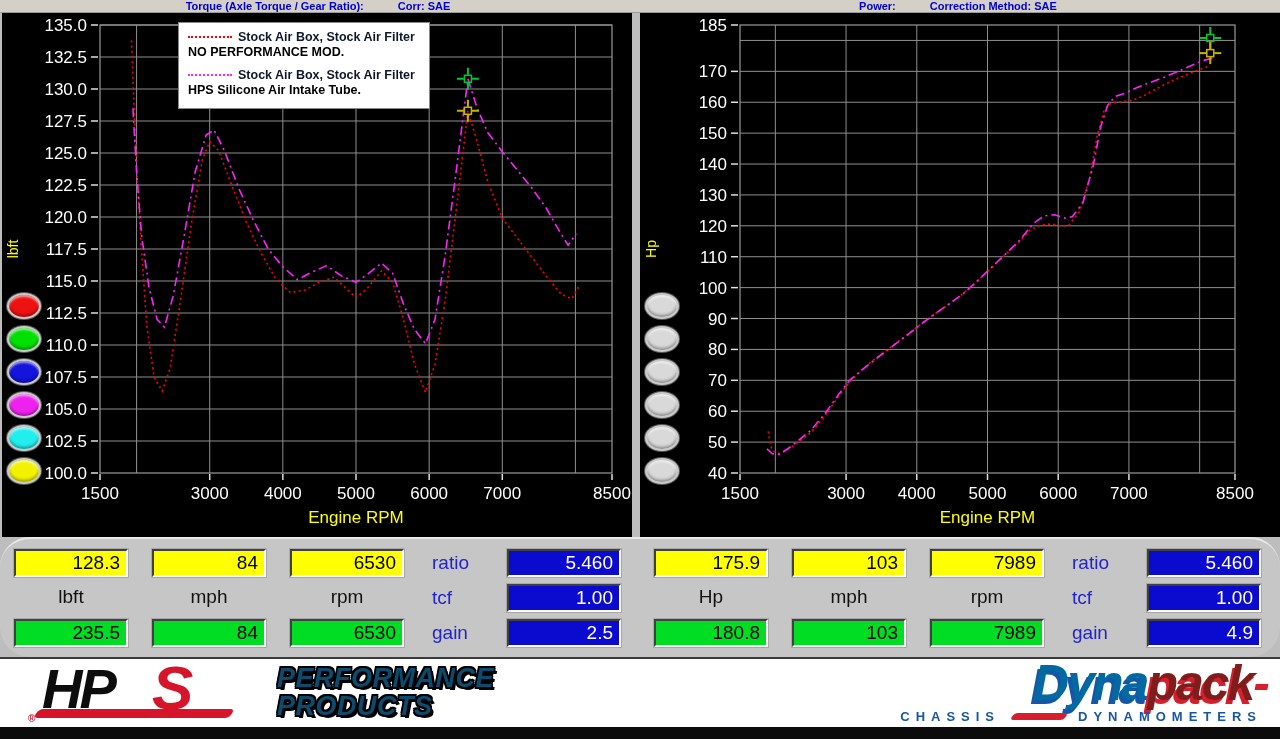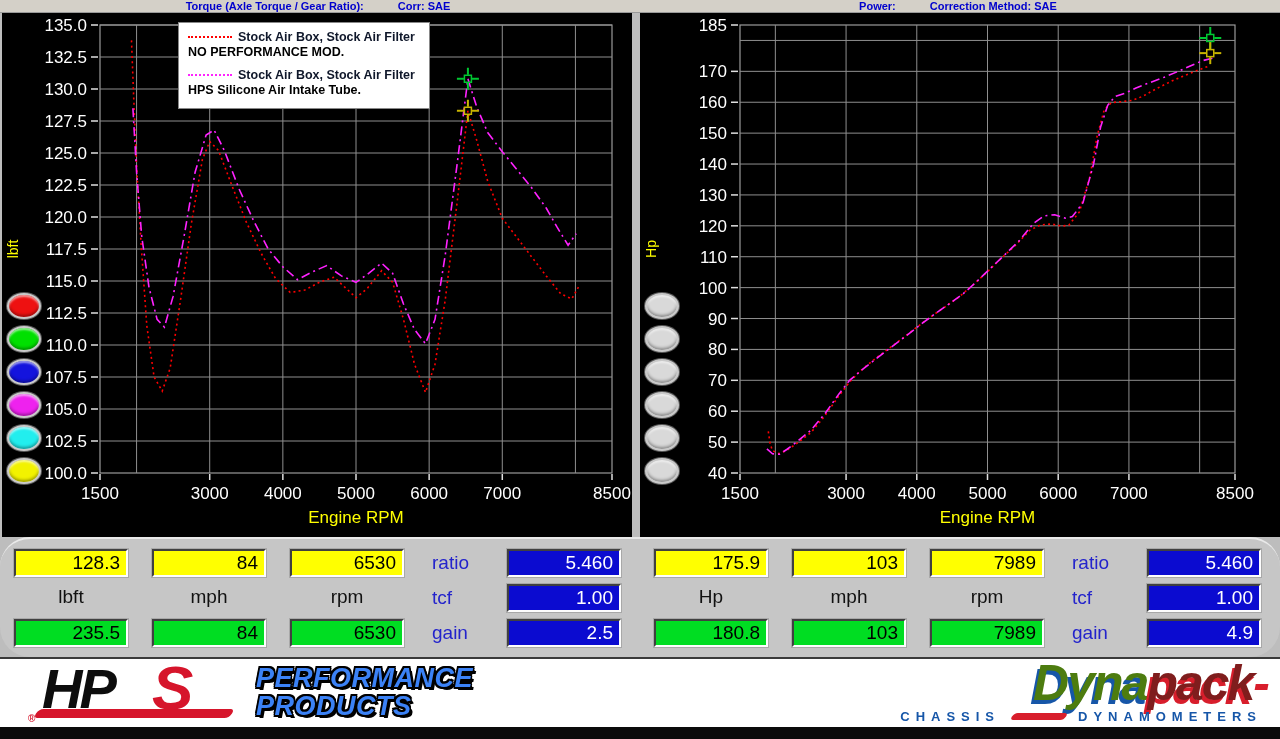--- a/index.html
+++ b/index.html
@@ -67,30 +67,30 @@
   
   .hps-logo{position:absolute;left:28px;top:3px;display:flex;align-items:center;}
   .hps-mark{position:relative;width:212px;height:62px;font-style:italic;font-weight:900;}
   .hps-hp{position:absolute;left:14px;top:-6px;font-size:56px;color:#0d0d0d;letter-spacing:-3px;}
   .hps-s{position:absolute;left:124px;top:-10px;font-size:62px;color:#d6152b;z-index:2;}
   .hps-swoosh{
     position:absolute;left:8px;bottom:6px;width:196px;height:9px;
     background:#d6152b;transform:skewX(-35deg);border-radius:5px;z-index:1;
   }
   .hps-reg{position:absolute;left:0px;bottom:0px;font-size:10px;color:#d6152b;font-style:normal;}
-  .hps-text{margin-left:16px;font-style:italic;font-weight:900;color:#3b82f6;line-height:1.02;}
+  .hps-text{margin-left:37px;font-style:italic;font-weight:900;color:#0c4a6e;line-height:1.02;}
   .hps-text div{
     font-size:27px;letter-spacing:.5px;
     text-shadow:-1.6px -1.6px 0 #000,1.6px -1.6px 0 #000,-1.6px 1.6px 0 #000,1.6px 1.6px 0 #000,
       -1.6px 0 0 #000,1.6px 0 0 #000,0 -1.6px 0 #000,0 1.6px 0 #000,3px 3px 0 #000;
   }
   
   .dyna-logo{position:absolute;right:12px;top:0px;text-align:right;}
   .dyna-word{font-style:italic;font-weight:900;font-size:50px;line-height:48px;letter-spacing:-2px;white-space:nowrap;}
-  .dyna-red{color:#4d7c0f;text-shadow:-3px 4px 0 #1656a8;}
+  .dyna-red{color:#0369a1;text-shadow:-3px 4px 0 #1656a8;}
   .dyna-blue{color:#7f1d1d;text-shadow:-3px 4px 0 #d81e2c;font-style:italic;}
   .dyna-dash{color:#d81e2c;}
   .dyna-sub{display:flex;justify-content:flex-end;align-items:center;gap:12px;margin-top:2px;padding-right:6px;}
   .dyna-chassis,.dyna-dyno{font-size:13px;font-weight:bold;color:#1656a8;letter-spacing:6px;}
   .dyna-swoosh{width:54px;height:7px;background:#d81e2c;transform:skewX(-35deg);border-radius:4px;}
 </style>
 </head>
 <body>
 
 <div class="titlebar" id="title-left">

